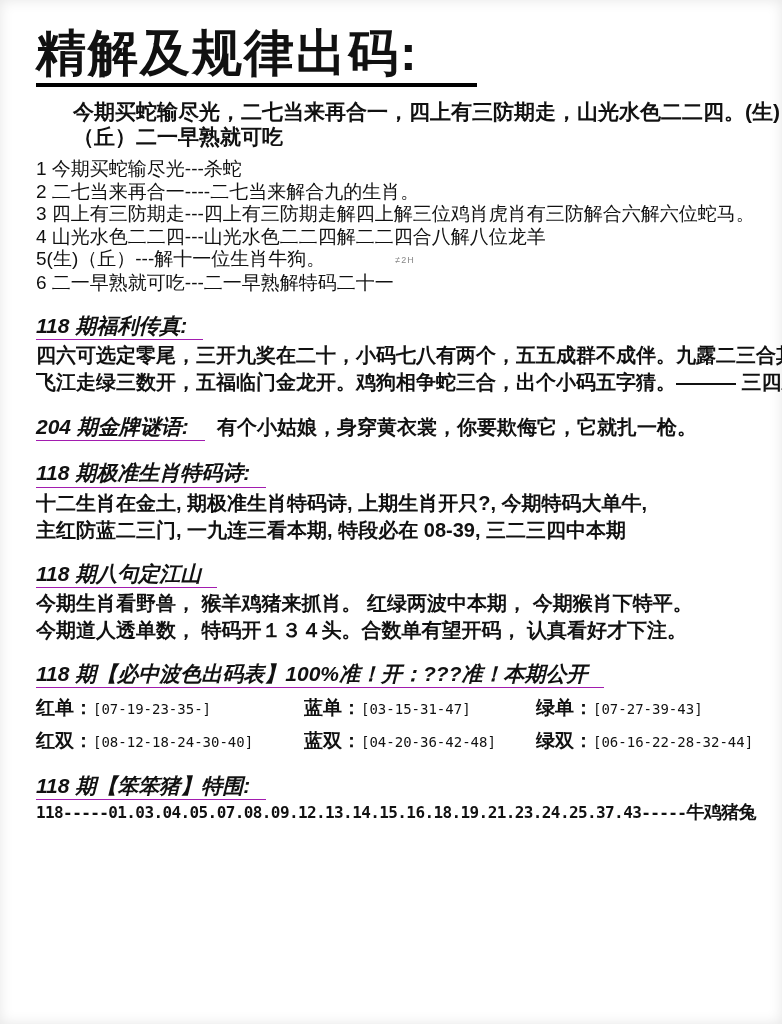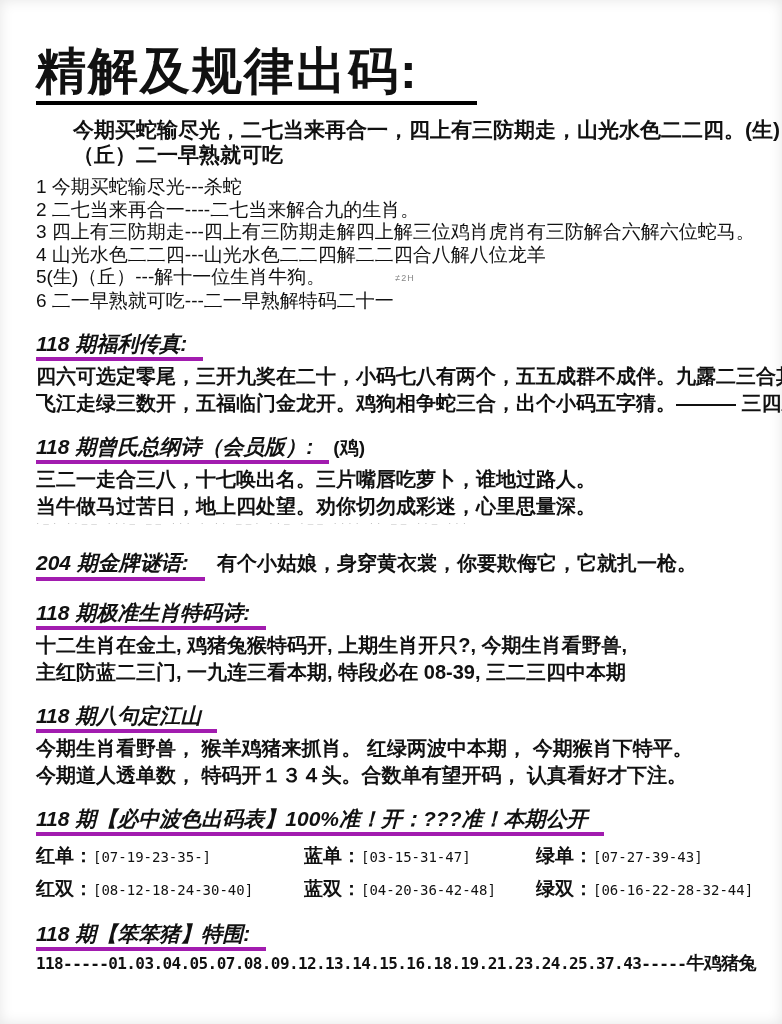--- a/index.html
+++ b/index.html
@@ -1,37 +1,37 @@
 <!DOCTYPE html>
 <html><head>
 <meta charset="utf-8">
 <style>
   html,body{margin:0;padding:0;background:#ffffff;}
   body{
     width:782px;height:1024px;overflow:hidden;position:relative;
     font-family:"Liberation Sans","DejaVu Sans",sans-serif;color:#111;
     box-shadow:inset 0 0 14px rgba(0,0,0,.10);
   }
-  .page{padding:44px 8px 0 36px;}
+  .page{padding:26px 8px 0 36px;}
 
   .title{
     font-size:50px;font-weight:bold;letter-spacing:2px;line-height:1.1;
     display:inline-block;border-bottom:4px solid #000;padding-right:58px;padding-bottom:2px;
     margin:0 0 8px 0;
   }
   .intro{font-size:21px;font-weight:bold;line-height:1.2;width:742px;margin-top:4px;margin-left:37px;}
 
   .notes{margin-top:9px;font-size:19px;line-height:22.5px;font-weight:400;}
   .note-line{white-space:nowrap;}
   .smudge{font-size:9px;color:#888;margin-left:70px;letter-spacing:1px;vertical-align:middle;text-align:right;}
 
   .section{margin-top:20px;}
   .heading{
     font-style:italic;font-weight:bold;font-size:21px;line-height:1.15;
-    display:inline-block;border-bottom:4px solid #a21caf;padding-right:16px;padding-bottom:1px;
+    display:inline-block;border-bottom:1px solid #a21caf;padding-right:16px;padding-bottom:1px;
     margin:0;
   }
   .tag{font-size:19px;font-weight:bold;margin-left:4px;}
   .body-line{font-size:20px;font-weight:bold;line-height:23px;margin-top:4px;white-space:nowrap;}
   .body-inline{font-size:20px;font-weight:bold;margin-left:12px;white-space:nowrap;}
 
   .remnant{
     opacity:.32;font-size:10px;letter-spacing:4px;color:#333;
     transform:scaleY(.75);transform-origin:left top;margin-top:1px;white-space:nowrap;
   }
@@ -68,34 +68,28 @@
     <div class="note-line"><span>5(生)（丘）---解十一位生肖牛狗。</span><span class="smudge">≠2H</span></div>
     <div class="note-line">6 二一早熟就可吃---二一早熟解特码二十一</div>
   </div>
 
   <div class="section">
     <h2 class="heading">118 期福利传真:</h2>
     <div class="body-line">四六可选定零尾，三开九奖在二十，小码七八有两个，五五成群不成伴。九露二三合其五。</div>
     <div class="body-line">飞江走绿三数开，五福临门金龙开。鸡狗相争蛇三合，出个小码五字猜。——— 三四对对</div>
   </div>
 
-  <div class="section">
-    <h2 class="heading">118 期曾氏总纲诗（会员版）:</h2><span class="tag">(鸡)</span>
-    <div class="body-line">三二一走合三八，十七唤出名。三片嘴唇吃萝卜，谁地过路人。</div>
-    <div class="body-line">当牛做马过苦日，地上四处望。劝你切勿成彩迷，心里思量深。</div>
-    <div class="remnant">·–· ··–– ···– –– ··· · ·· ––· ··– ·–– ···· ·· –– ··– ···</div>
-  </div>
 
   <div class="section">
     <h2 class="heading">204 期金牌谜语:</h2><span class="body-inline">有个小姑娘，身穿黄衣裳，你要欺侮它，它就扎一枪。</span>
   </div>
 
   <div class="section">
     <h2 class="heading">118 期极准生肖特码诗:</h2>
-    <div class="body-line">十二生肖在金土, 鸡猪兔猴特码开, 上期生肖开只?, 今期生肖看野兽,</div>
+    <div class="body-line">十二生肖在金土, 期极准生肖特码诗, 上期生肖开只?, 今期特码大单牛,</div>
     <div class="body-line">主红防蓝二三门, 一九连三看本期, 特段必在 08-39, 三二三四中本期</div>
   </div>
 
 
   <div class="section">
     <h2 class="heading">118 期八句定江山</h2>
     <div class="body-line">今期生肖看野兽， 猴羊鸡猪来抓肖。 红绿两波中本期， 今期猴肖下特平。</div>
     <div class="body-line">今期道人透单数， 特码开１３４头。合数单有望开码， 认真看好才下注。</div>
   </div>
 

